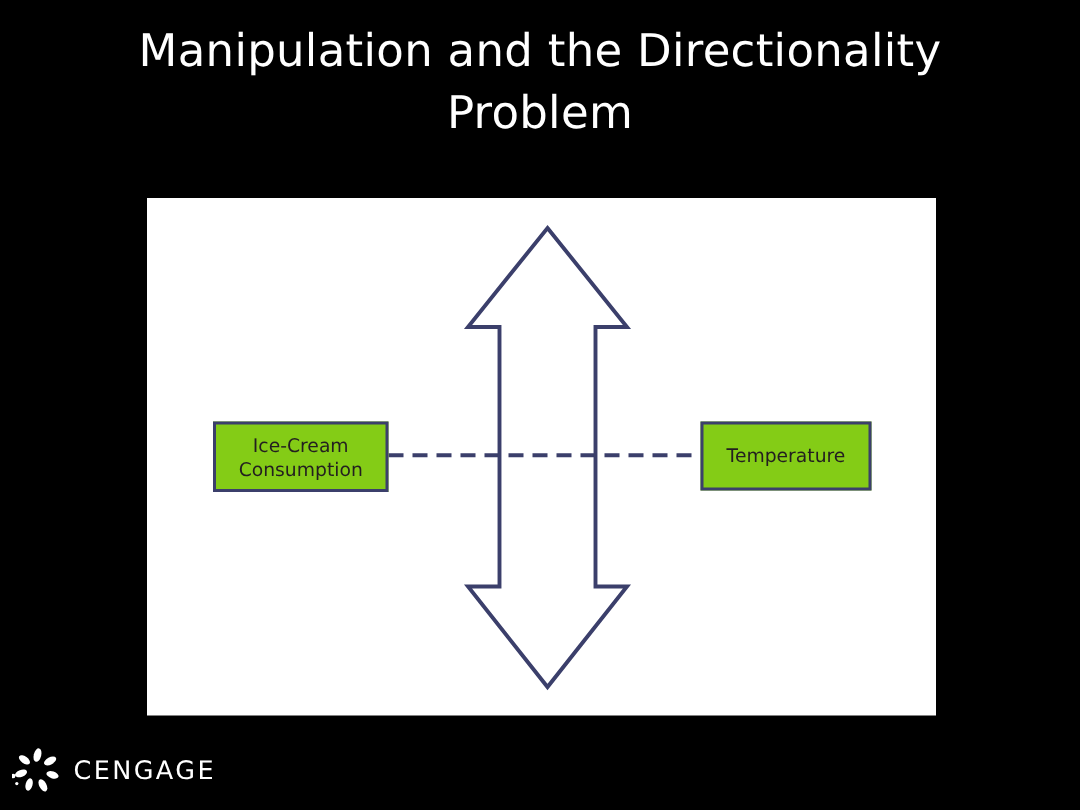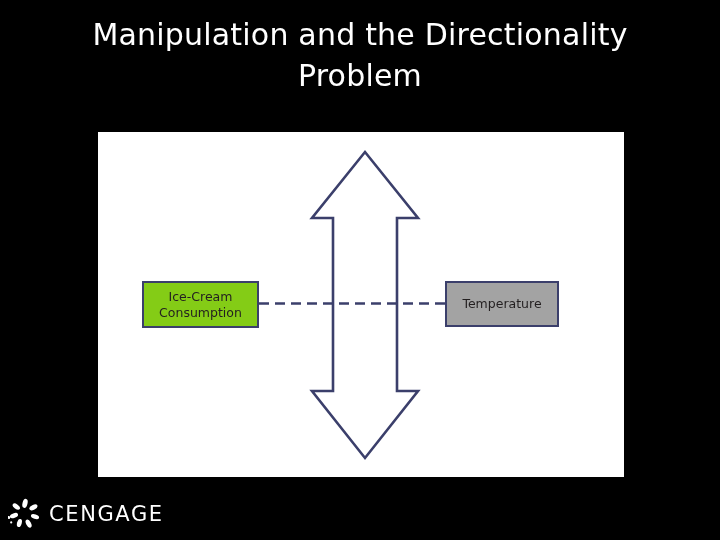--- a/index.html
+++ b/index.html
@@ -77,25 +77,25 @@
 
   #node-ice-cream {
     left: 44px;
     top: 149px;
     width: 117px;
     height: 47px;
     background: #84cc16;
   }
 
   #node-temperature {
-    left: 347px;
+    left: 369px;
     top: 149px;
     width: 114px;
     height: 46px;
-    background: #a3a3a3;
+    background: #84cc16;
   }
 
   
   #footer-logo {
     position: absolute;
     left: 8px;
     top: 495px;
     width: 220px;
     height: 38px;
     display: flex;
@@ -103,21 +103,21 @@
   }
   #logo-mark {
     width: 34px;
     height: 34px;
     flex: 0 0 34px;
   }
   #logo-wordmark {
     margin-left: 7px;
     color: #ffffff;
     font-family: "DejaVu Sans", sans-serif;
-    font-size: 21px;
+    font-size: 17px;
     letter-spacing: 1.6px;
     font-weight: 400;
     line-height: 34px;
   }
 </style>
 </head>
 <body>
 
 <div id="slide">
 

